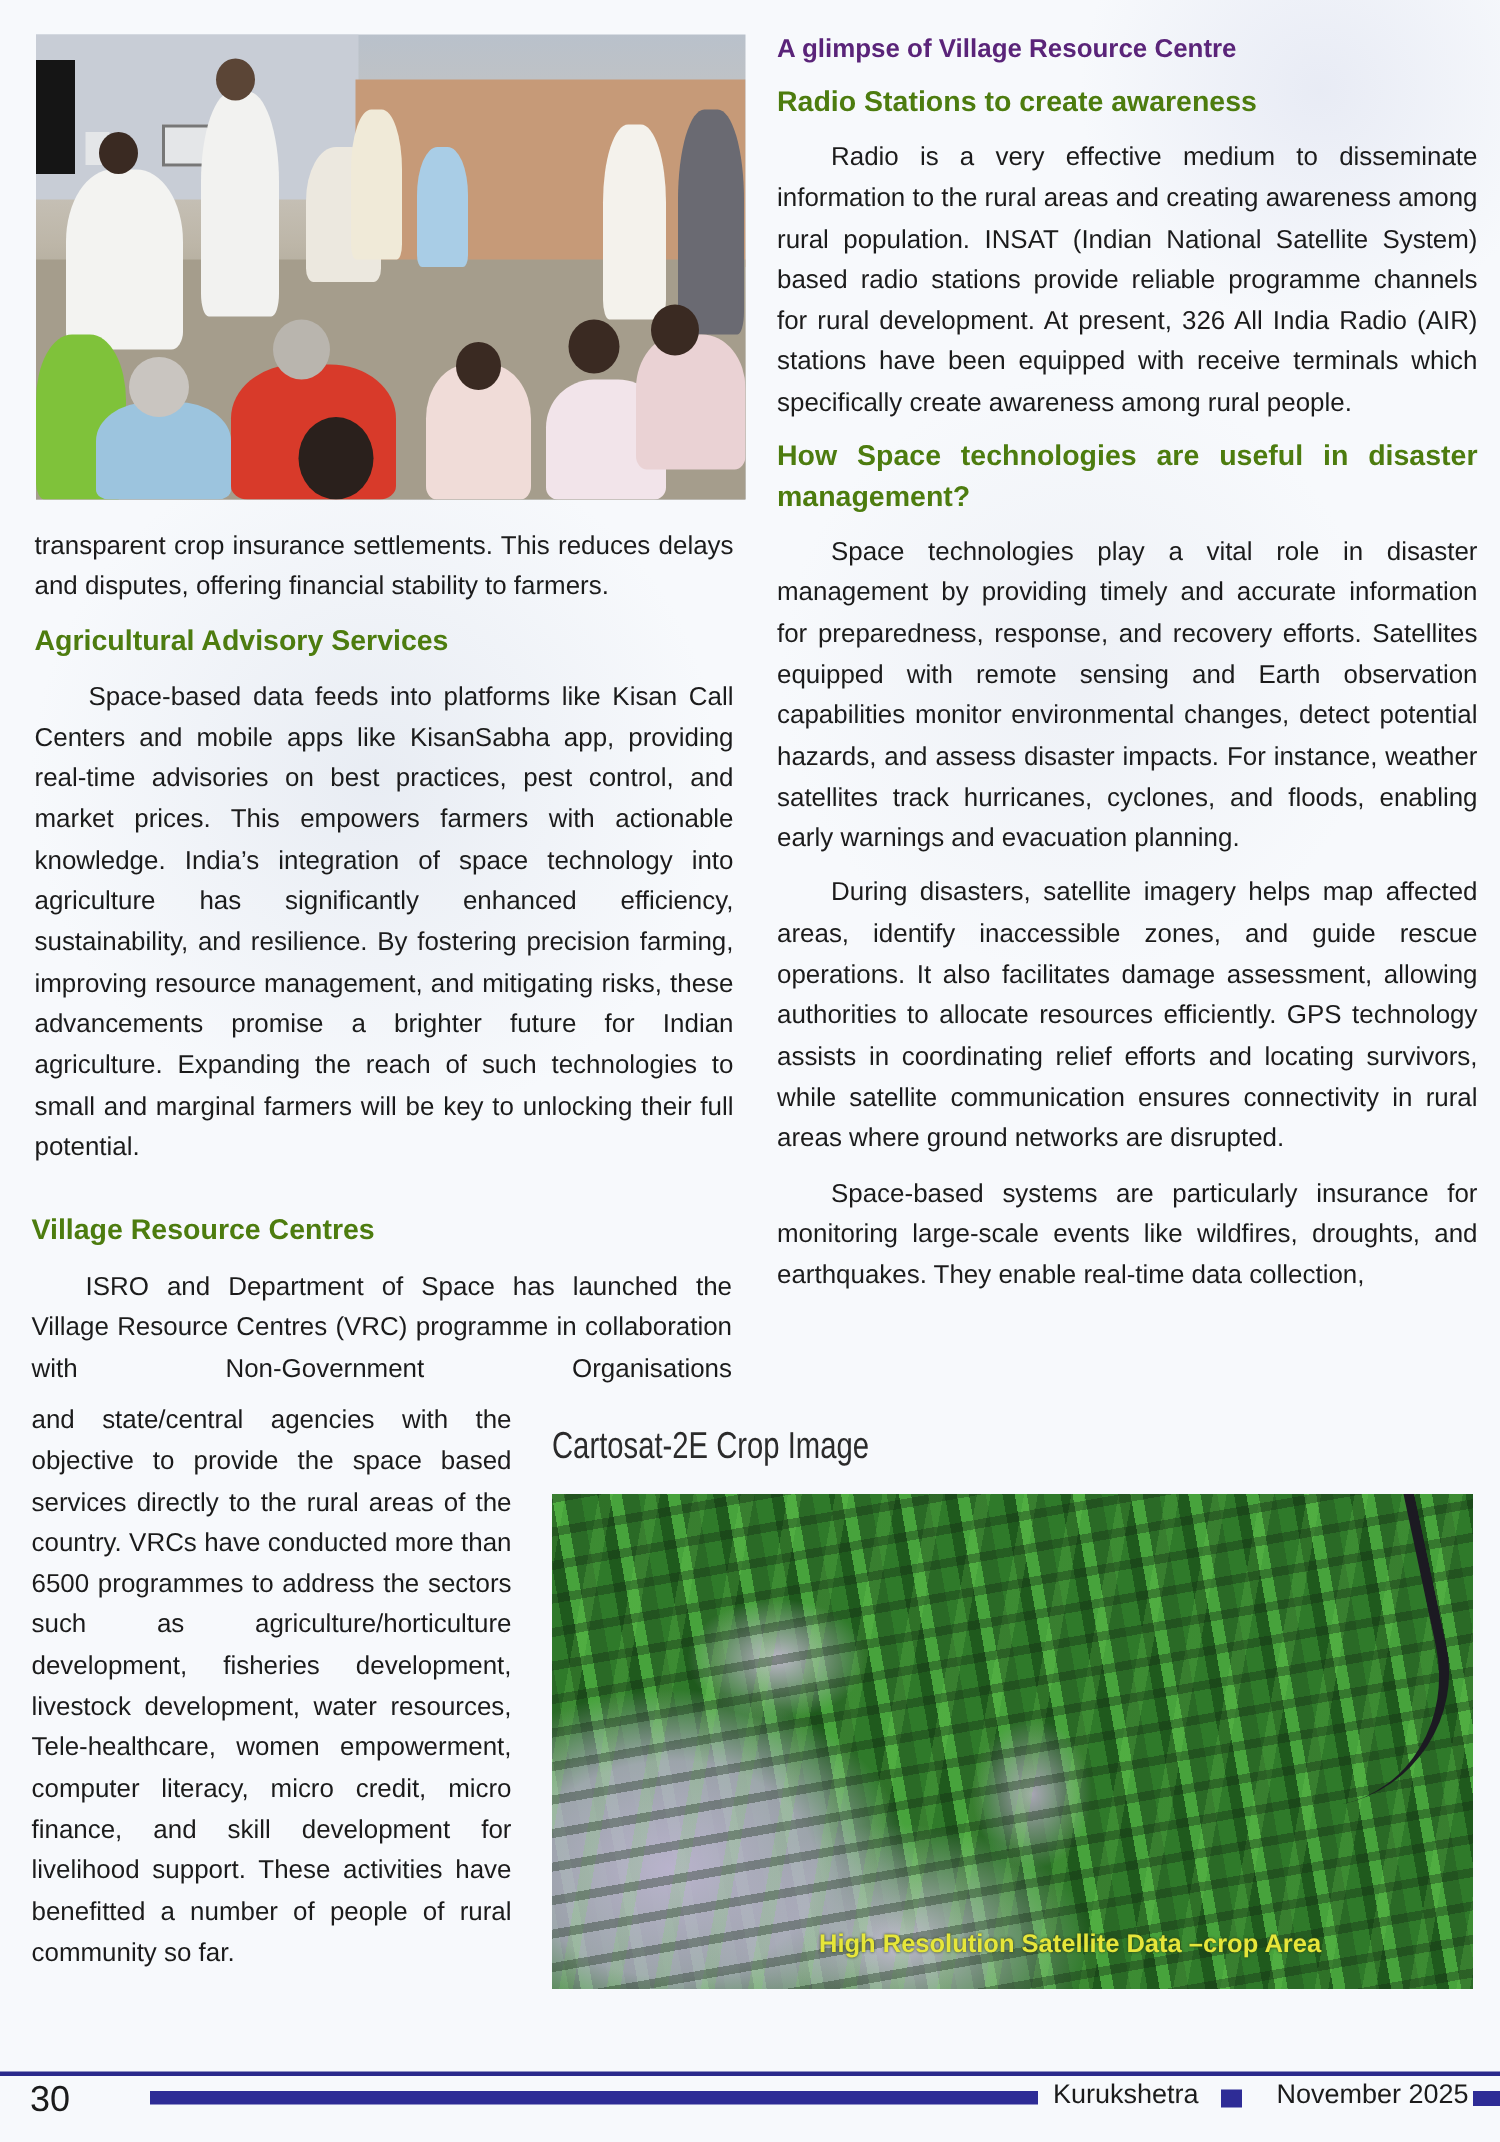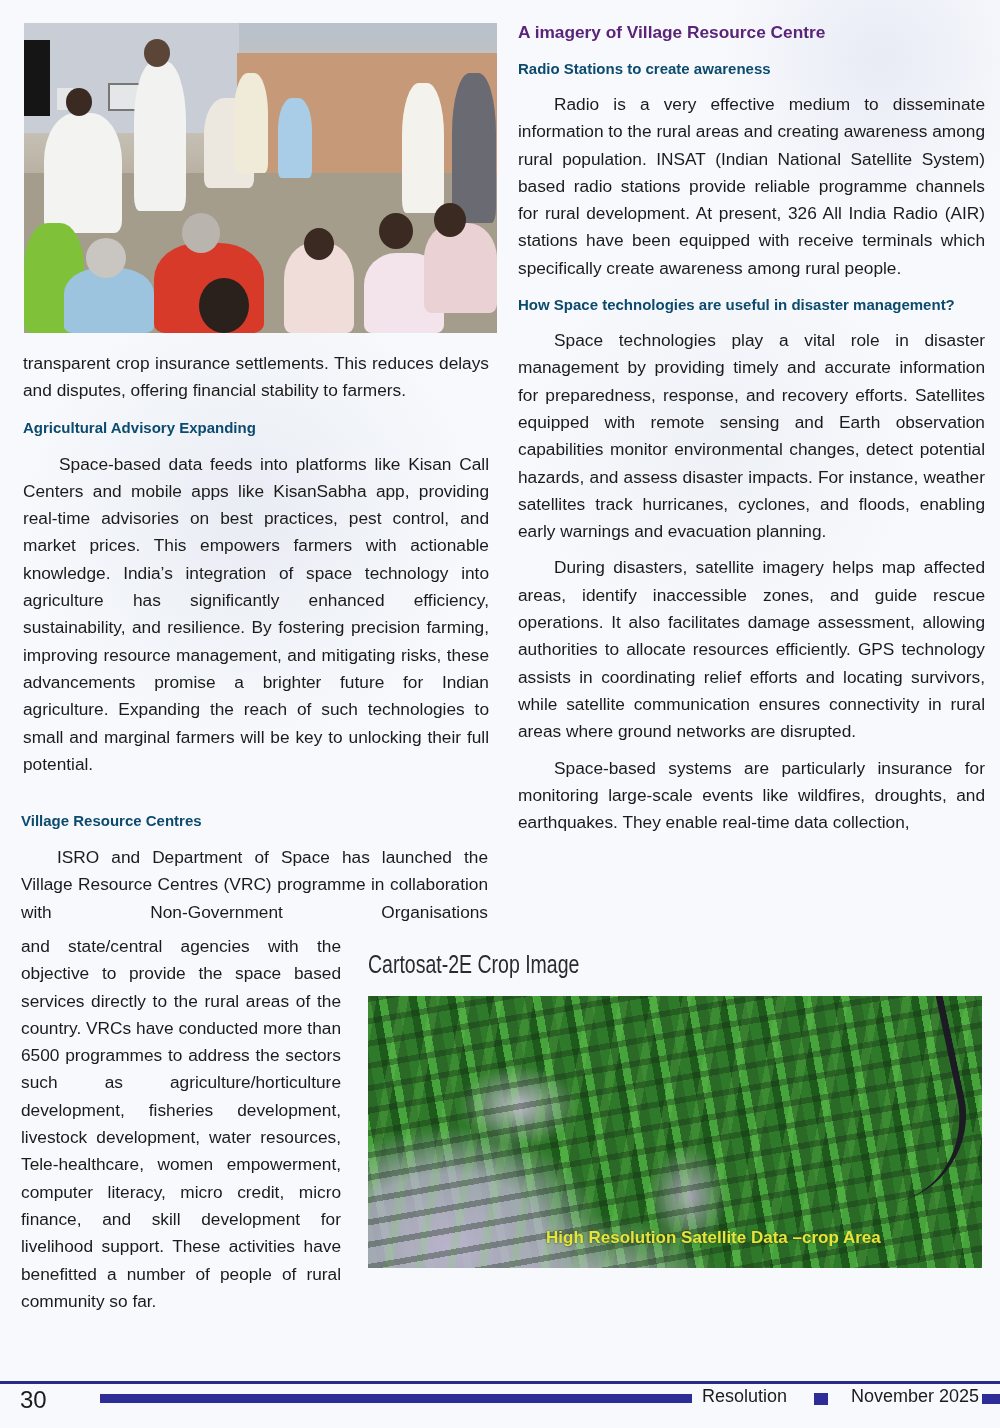--- a/index.html
+++ b/index.html
@@ -24,21 +24,21 @@
   }
   .photo .wall-l { position:absolute; left:0; top:0; width:215px; height:110px; background:#c8cdd6; }
   .photo .board { position:absolute; left:0; top:17px; width:26px; height:76px; background:#151515; }
   .photo .wall-r { position:absolute; left:213px; top:30px; width:260px; height:125px; background:#c69a78; }
   .photo .floor { position:absolute; left:0; top:150px; width:473px; height:160px; background:#a59d8c; }
   .photo .monitor1 { position:absolute; left:84px; top:60px; width:28px; height:24px; background:#e4e6e8; border:2px solid #777; }
   .photo .monitor2 { position:absolute; left:33px; top:65px; width:16px; height:22px; background:#e4e6e8; }
   .photo .person { position:absolute; border-radius: 40% 40% 10% 10%; }
   .photo .head { position:absolute; border-radius:50%; background:#3a2a22; }
   .satimg {
-    position: absolute; left: 368px; top: 996px; width: 614px; height: 272px; overflow: hidden;
+    position: absolute; left: 368px; top: 996px; width: 614px; height: 330px; overflow: hidden;
     background:
       radial-gradient(ellipse 160px 120px at 80px 250px, #b9b3cc 0%, rgba(185,179,204,0.8) 60%, rgba(185,179,204,0) 100%),
       radial-gradient(ellipse 130px 80px at 230px 300px, #c1bccf 0%, rgba(193,188,207,0) 100%),
       radial-gradient(ellipse 60px 40px at 150px 110px, #bcb8c8 0%, rgba(188,184,200,0) 100%),
       radial-gradient(ellipse 40px 50px at 320px 200px, #a8a6b4 0%, rgba(168,166,180,0) 100%),
       repeating-linear-gradient(80deg, #2f7a2a 0 11px, #1f5a1d 11px 19px, #47a33c 19px 27px, #2a6a26 27px 38px),
       #2f7a2a;
   }
   .satimg .tex {
     position:absolute; inset:0;
@@ -57,21 +57,21 @@
     color: #e6e63a; text-shadow: 0 0 2px #2a3a10;
   }
   .fig-title {
     position: absolute; left: 368px; top: 950px;
     font-family: "Liberation Sans", sans-serif; font-size: 25px; color: #2b2b2b;
     transform: scaleX(0.78); transform-origin: left top; letter-spacing: 0px;
   }
   .col { position: absolute; font-size: 17.3px; line-height: 27.3px; text-align: justify; color: #1b1b1b; }
   .col p { margin: 0; text-indent: 36px; }
   .col p.noindent { text-indent: 0; }
-  .col h3 { margin: 0; font-size: 15px; font-weight: bold; line-height: 27px; color: #0c4a6e; }
+  .col h3 { margin: 0; font-size: 19px; font-weight: bold; line-height: 27px; color: #4d7c0f; }
   .col h2 { margin: 0; font-size: 17.3px; font-weight: bold; line-height: 27px; color: #5a2479; }
   .left-top { left: 23px; top: 350px; width: 466px; }
   .left-narrow { left: 21px; top: 933px; width: 320px; }
   .right { left: 518px; top: 19px; width: 467px; }
   .gap-s { height: 9px; }
   .gap-m { height: 10px; }
   .footer-line { position:absolute; left:0; top:1381px; width:1000px; height:3px; background:#2b2a8c; }
   .page-num { position:absolute; left:20px; top:1386px; font-size:24px; color:#1b1b1b; }
   .footer-bar { position:absolute; left:100px; top:1394px; width:592px; height:9px; background:#2e2c96; }
   .journal { position:absolute; left:702px; top:1386px; font-size:18px; color:#1b1b1b; }
@@ -112,37 +112,37 @@
   <div class="head" style="left:280px;top:205px;width:30px;height:32px;"></div>
   <div class="person" style="left:340px;top:230px;width:80px;height:80px;background:#f2e4ea;"></div>
   <div class="head" style="left:355px;top:190px;width:34px;height:36px;"></div>
   <div class="person" style="left:400px;top:200px;width:73px;height:90px;background:#ead2d4;"></div>
   <div class="head" style="left:410px;top:180px;width:32px;height:34px;"></div>
 </div>
 
 <div class="col left-top">
   <p class="noindent">transparent crop insurance settlements. This reduces delays and disputes, offering financial stability to farmers.</p>
   <div class="gap-s"></div>
-  <h3>Agricultural Advisory Expanding</h3>
+  <h3>Agricultural Advisory Services</h3>
   <div class="gap-m"></div>
   <p>Space-based data feeds into platforms like Kisan Call Centers and mobile apps like KisanSabha app, providing real-time advisories on best practices, pest control, and market prices. This empowers farmers with actionable knowledge. India’s integration of space technology into agriculture has significantly enhanced efficiency, sustainability, and resilience. By fostering precision farming, improving resource management, and mitigating risks, these advancements promise a brighter future for Indian agriculture. Expanding the reach of such technologies to small and marginal farmers will be key to unlocking their full potential.</p>
 </div>
 
 <div class="col" style="left:21px;top:774px;width:467px;margin-top:33px;">
   <h3>Village Resource Centres</h3>
   <div class="gap-m"></div>
   <p style="text-align-last: justify;">ISRO and Department of Space has launched the Village Resource Centres (VRC) programme in collaboration with Non-Government Organisations</p>
 </div>
 
 <div class="col left-narrow">
   <p class="noindent">and state/central agencies with the objective to provide the space based services directly to the rural areas of the country. VRCs have conducted more than 6500 programmes to address the sectors such as agriculture/horticulture development, fisheries development, livestock development, water resources, Tele-healthcare, women empowerment, computer literacy, micro credit, micro finance, and skill development for livelihood support. These activities have benefitted a number of people of rural community so far.</p>
 </div>
 
 <div class="col right">
-  <h2>A imagery of Village Resource Centre</h2>
+  <h2>A glimpse of Village Resource Centre</h2>
   <div style="height:9px"></div>
   <h3>Radio Stations to create awareness</h3>
   <div style="height:9px"></div>
   <p>Radio is a very effective medium to disseminate information to the rural areas and creating awareness among rural population. INSAT (Indian National Satellite System) based radio stations provide reliable programme channels for rural development. At present, 326 All India Radio (AIR) stations have been equipped with receive terminals which specifically create awareness among rural people.</p>
   <div style="height:9px"></div>
   <h3 style="text-align:justify;text-align-last:left;">How Space technologies are useful in disaster management?</h3>
   <div style="height:9px"></div>
   <p>Space technologies play a vital role in disaster management by providing timely and accurate information for preparedness, response, and recovery efforts. Satellites equipped with remote sensing and Earth observation capabilities monitor environmental changes, detect potential hazards, and assess disaster impacts. For instance, weather satellites track hurricanes, cyclones, and floods, enabling early warnings and evacuation planning.</p>
   <div style="height:9px"></div>
   <p>During disasters, satellite imagery helps map affected areas, identify inaccessible zones, and guide rescue operations. It also facilitates damage assessment, allowing authorities to allocate resources efficiently. GPS technology assists in coordinating relief efforts and locating survivors, while satellite communication ensures connectivity in rural areas where ground networks are disrupted.</p>
@@ -153,16 +153,16 @@
 <div class="fig-title">Cartosat-2E Crop Image</div>
 <div class="satimg">
   <div class="tex"></div>
   <div class="river"></div>
   <div class="caption">High Resolution Satellite Data –crop Area</div>
 </div>
 
 <div class="footer-line"></div>
 <div class="page-num">30</div>
 <div class="footer-bar"></div>
-<div class="journal">Resolution</div>
+<div class="journal">Kurukshetra</div>
 <div class="sq1"></div>
 <div class="issue">November 2025</div>
 <div class="sq2"></div>
 
 </body></html>

